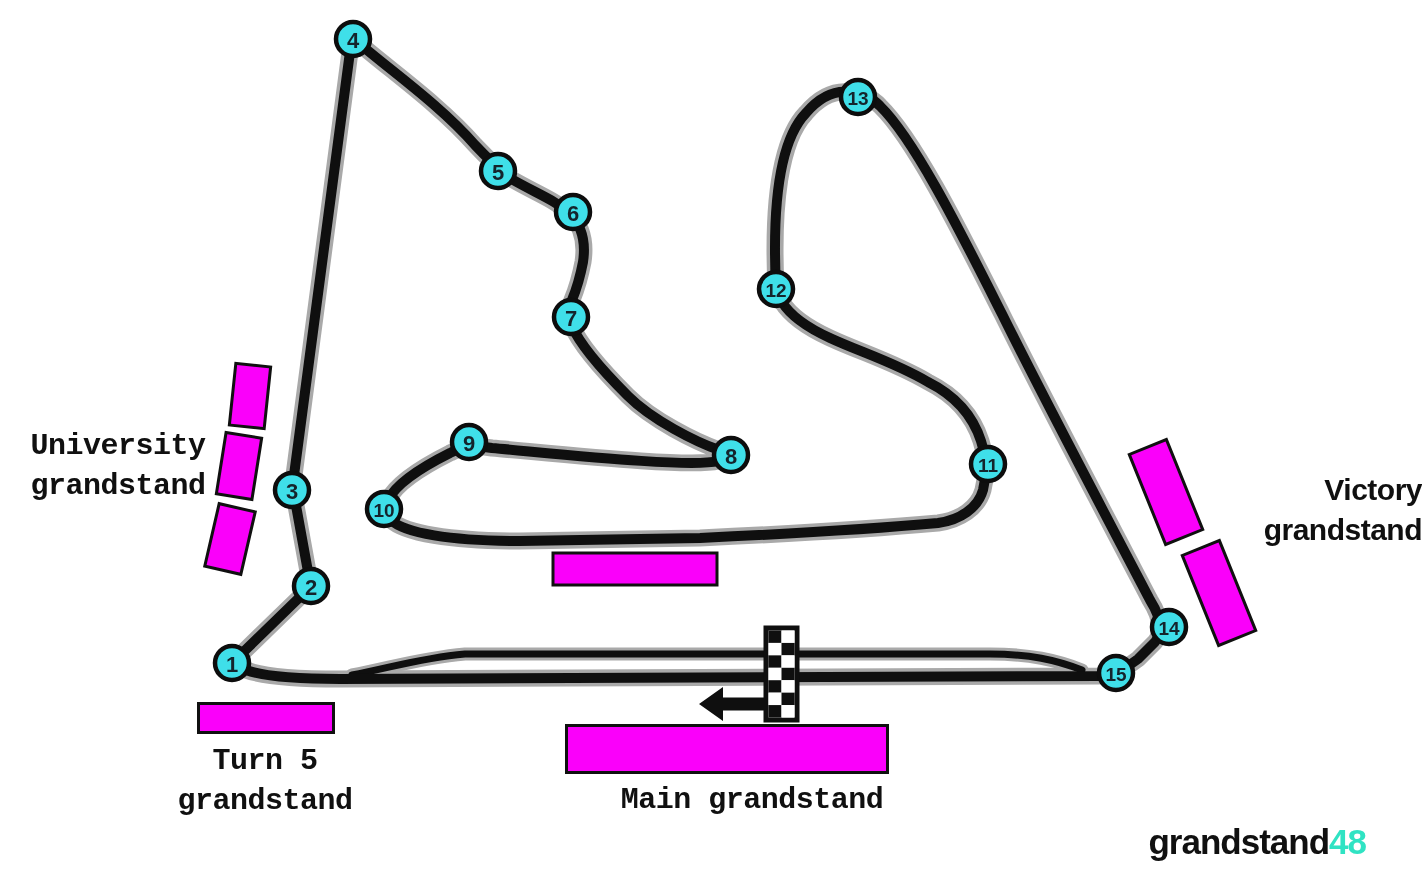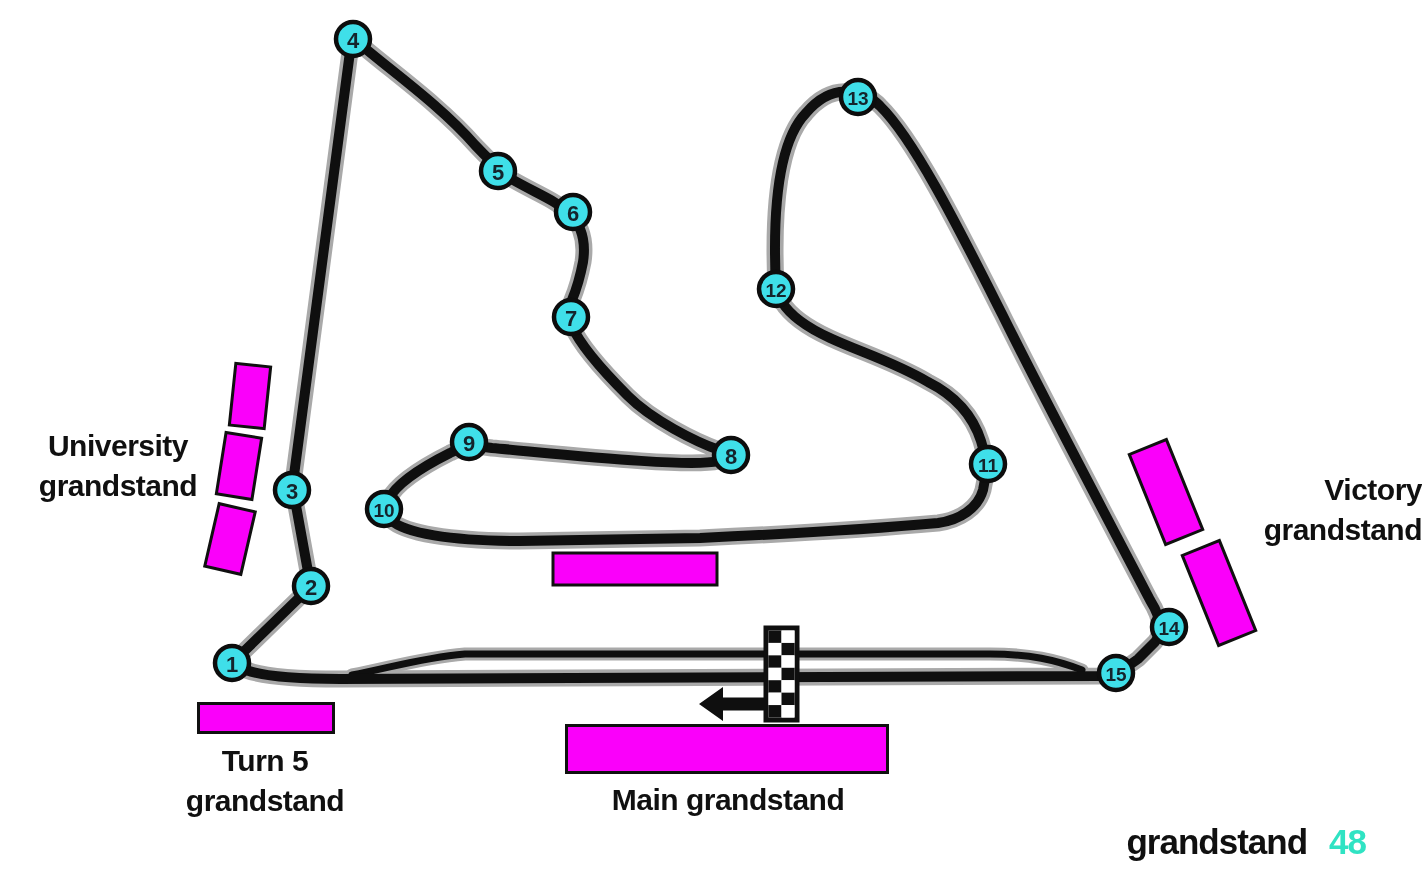--- a/index.html
+++ b/index.html
@@ -13,33 +13,33 @@
   #trackmap{position:absolute;left:0;top:0;width:1422px;height:885px;}
   .gs-label{
     position:absolute;
     color:var(--label-color,#101010);
     font-weight:700;
     font-size:30px;
     line-height:40px;
     letter-spacing:-0.5px;
     white-space:nowrap;
   }
-  .center{text-align:center;}
+  .center{text-align:center;font-family:Liberation Mono, monospace;}
   .left{text-align:right;}
   #university-label{left:18px;top:426px;width:200px;}
   #victory-label{left:1222px;top:470px;width:200px;}
   #batelco-label{left:460px;top:588px;width:352px;}
   #turn1-label{left:163px;top:741px;width:204px;}
-  #main-label{left:540px;top:780px;width:376px;}
+  #main-label{left:564px;top:780px;width:376px;}
   #logo{
     position:absolute;left:1120px;top:822px;width:246px;
     text-align:right;font-weight:700;font-size:35px;letter-spacing:-1px;
     color:#101010;white-space:nowrap;
   }
-  #logo .accent{color:var(--accent,#2FE3C3);margin-left:22px;}
+  #logo .accent{color:var(--accent,#2FE3C3);}
 </style>
 </head>
 <body>
 
 <div id="stage" style="background: rgb(255, 255, 255);">
 
   <svg id="trackmap" viewBox="0 0 1422 885">
 
     <path id="pit-casing" d="M 352 675 C 390 668 420 658 465 654 L 990 654 C 1030 654 1056 660 1082 670" fill="none" stroke-width="13" stroke-linecap="round" stroke="#a9a9a9"></path>
 

